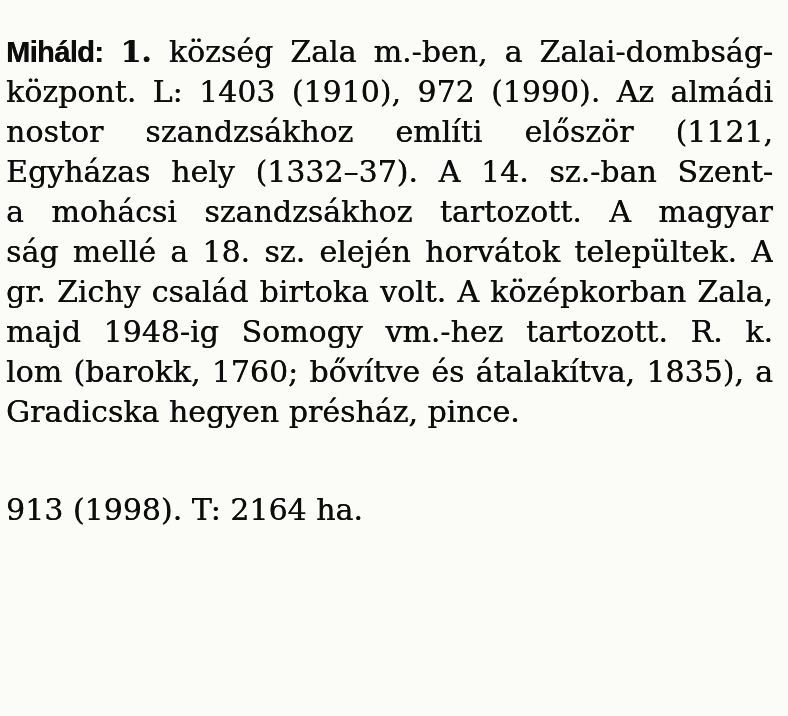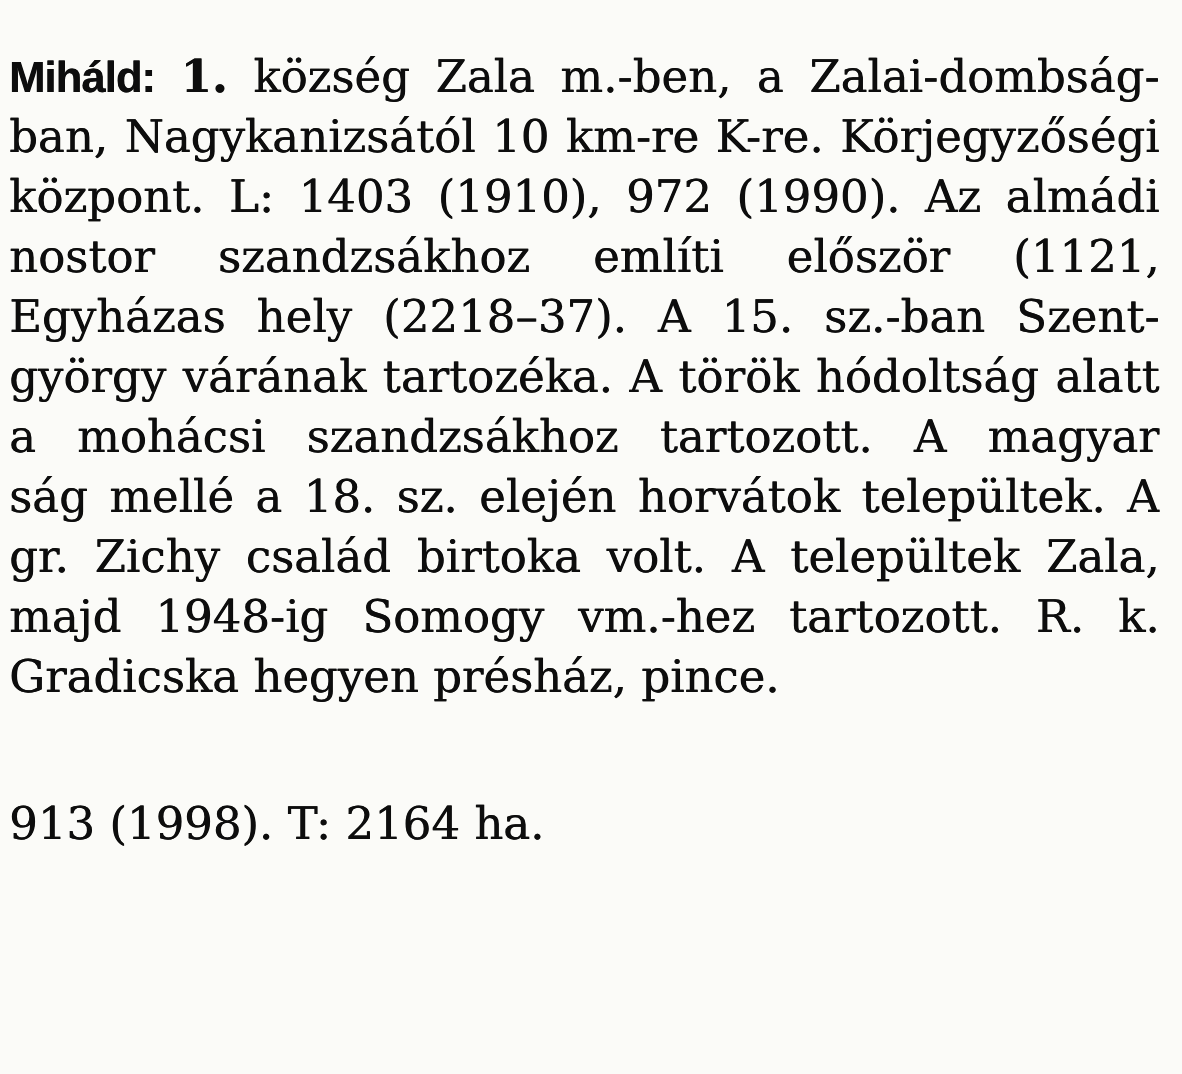--- a/index.html
+++ b/index.html
@@ -56,29 +56,28 @@
 <body>
 
 <div class="page">
 
   <div class="entry first">
     <div class="entry-line">
       <span class="headword">Miháld:</span>
       <span class="sense-number">1.</span>
       <span>község Zala m.-ben, a Zalai-dombság-</span>
     </div>
-    <div class="entry-line">ban, Nagykanizsától 10 km-re K-re. Körjegyzőségi</div>
     <div class="entry-line">központ. L: 1403 (1910), 972 (1990). Az almádi mo-</div>
     <div class="entry-line">nostor szandzsákhoz említi először (1121, Michal).</div>
-    <div class="entry-line">Egyházas hely (2218–37). A 15. sz.-ban Szent-</div>
-    <div class="entry-line">györgy várának tartozéka. A török hódoltság alatt</div>
+    <div class="entry-line">Egyházas hely (1332–37). A 14. sz.-ban Szent-</div>
     <div class="entry-line">a mohácsi szandzsákhoz tartozott. A magyar lakos-</div>
     <div class="entry-line">ság mellé a 18. sz. elején horvátok települtek. A 18.</div>
-    <div class="entry-line">gr. Zichy család birtoka volt. A települtek Zala,</div>
+    <div class="entry-line">gr. Zichy család birtoka volt. A középkorban Zala,</div>
     <div class="entry-line">majd 1948-ig Somogy vm.-hez tartozott. R. k. temp-</div>
+    <div class="entry-line">lom (barokk, 1760; bővítve és átalakítva, 1835), a</div>
     <div class="entry-line last-line">Gradicska hegyen présház, pince.</div>
   </div>
 
   <div class="entry second">
     <div class="entry-line last-line">913 (1998). T: 2164 ha.</div>
   </div>
 
 </div>
 
 </body></html>

